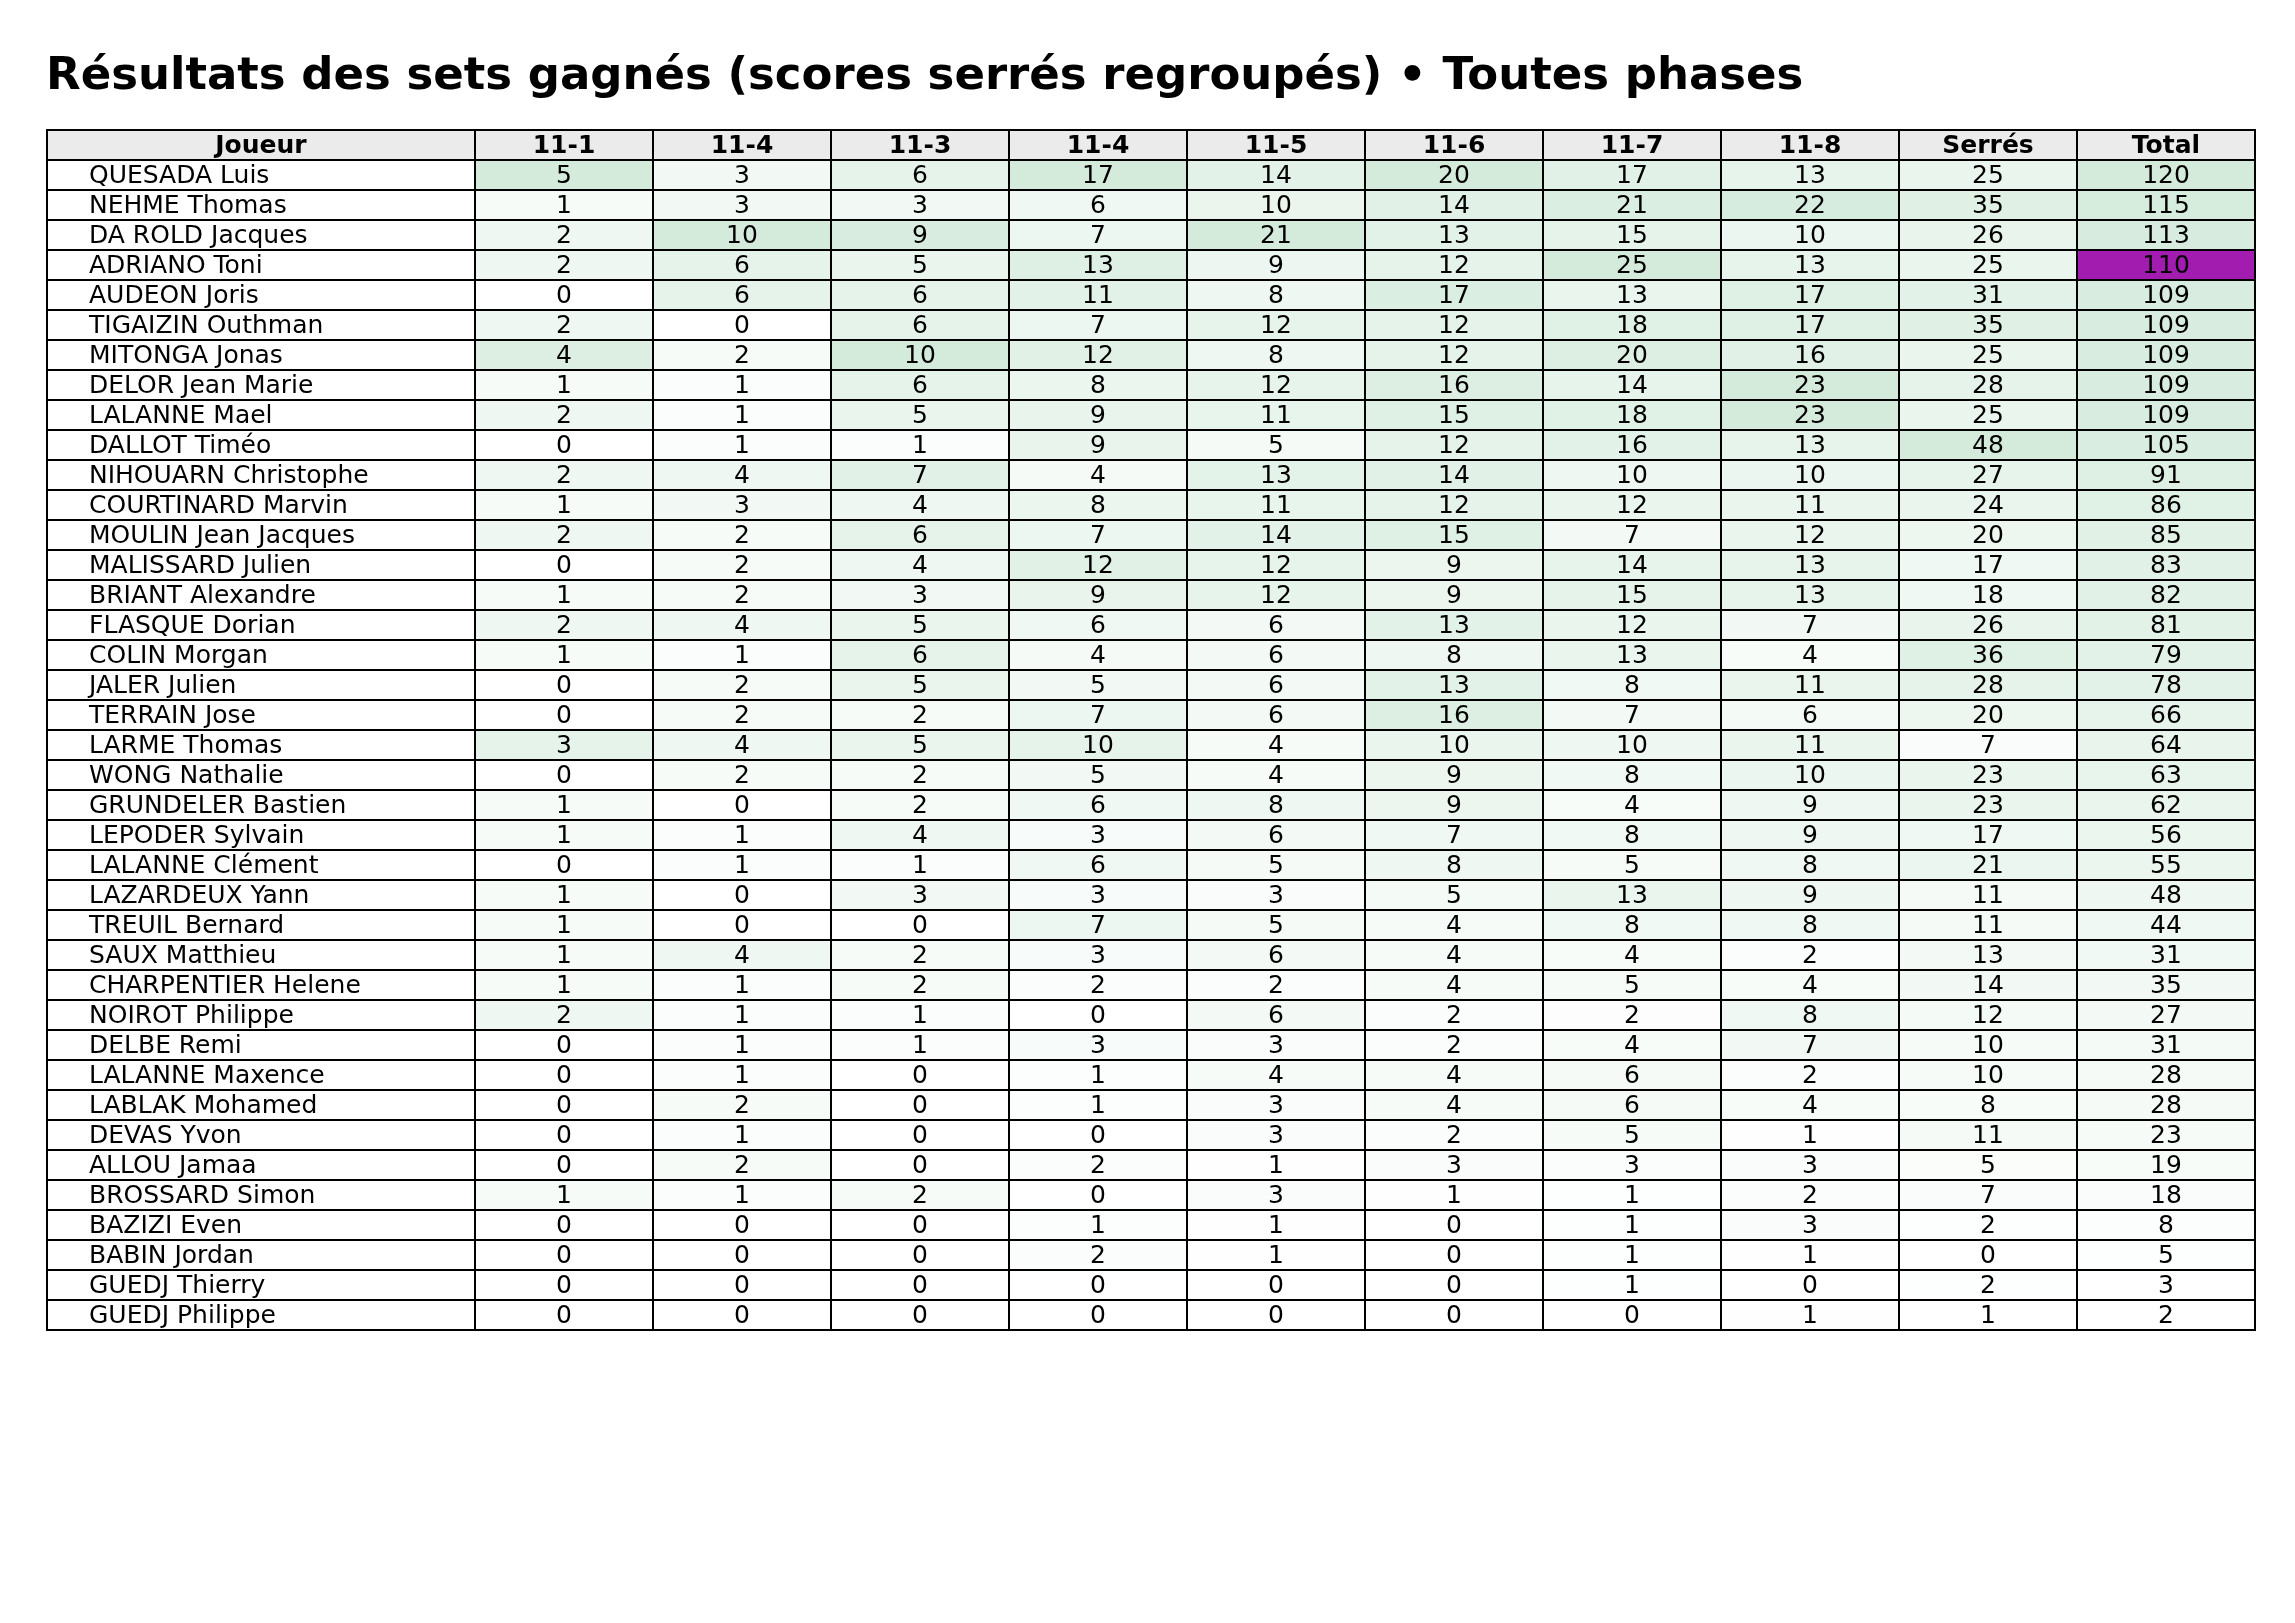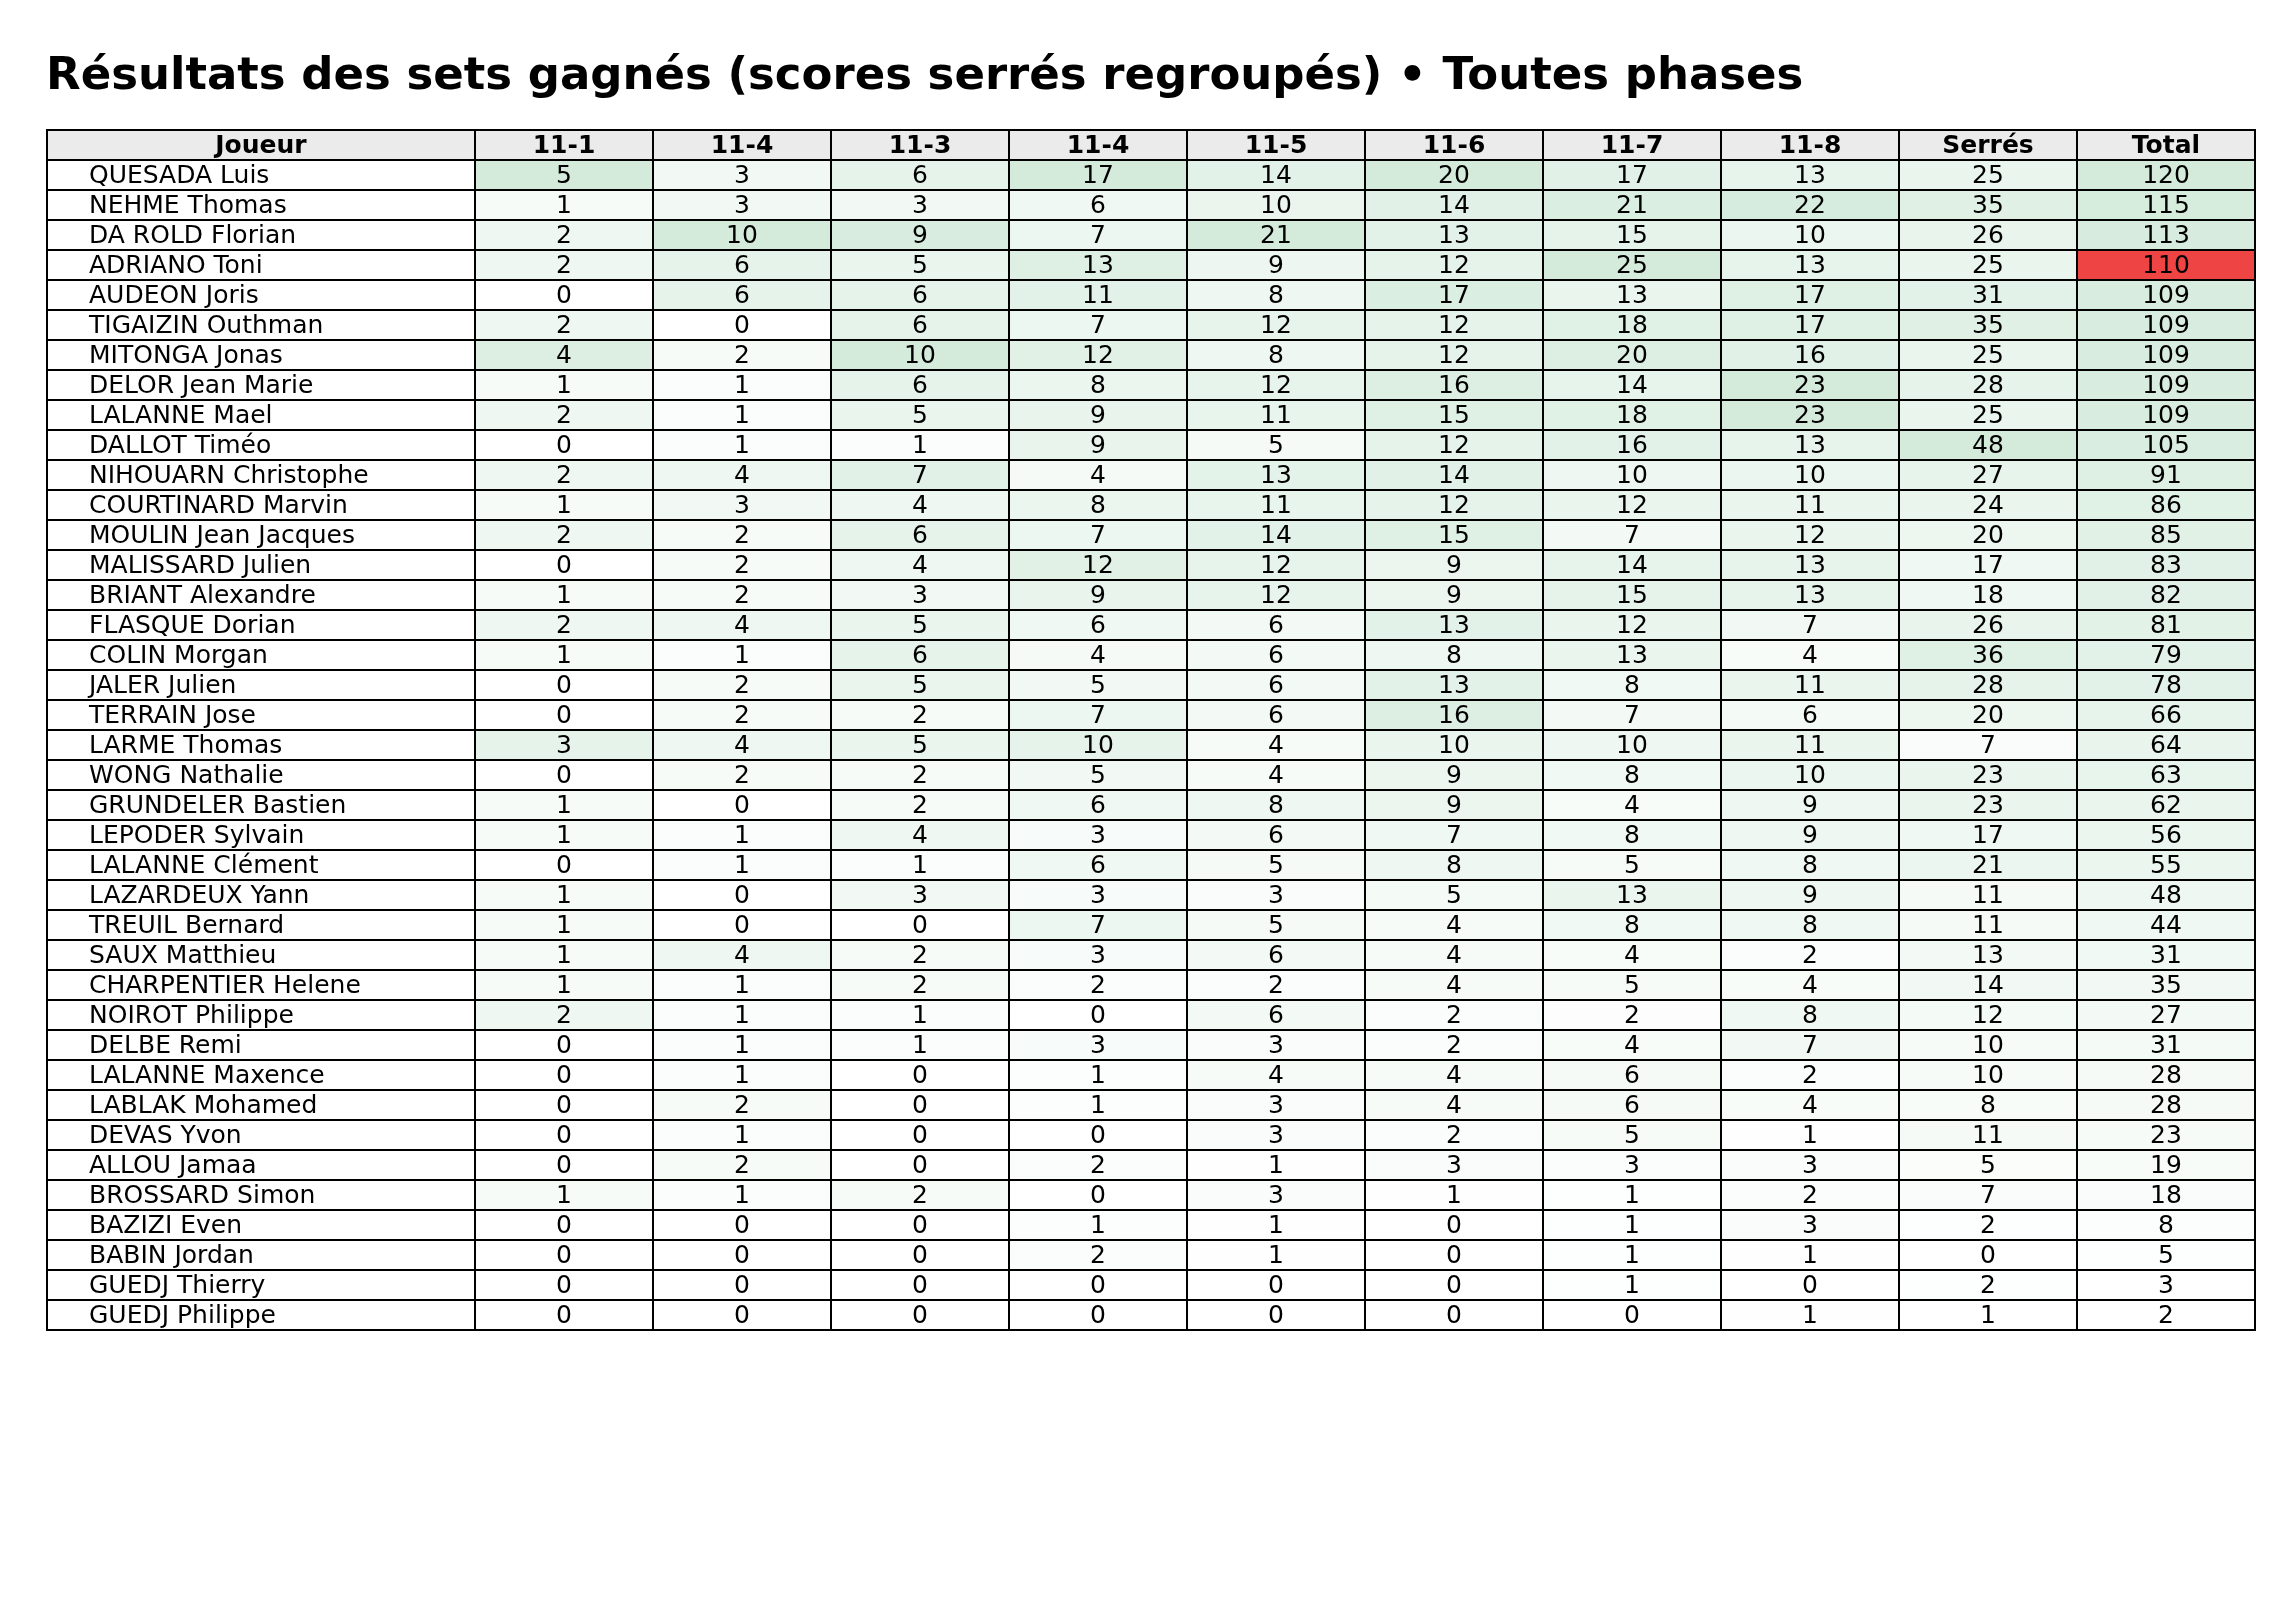--- a/index.html
+++ b/index.html
@@ -72,21 +72,21 @@
         <td class="num" style="background: rgb(242, 249, 245);">3</td>
         <td class="num" style="background: rgb(240, 248, 243);">6</td>
         <td class="num" style="background: rgb(235, 245, 238);">10</td>
         <td class="num" style="background: rgb(225, 241, 231);">14</td>
         <td class="num" style="background: rgb(219, 238, 226);">21</td>
         <td class="num" style="background: rgb(214, 236, 222);">22</td>
         <td class="num" style="background: rgb(224, 240, 229);">35</td>
         <td class="num" style="background: rgb(214, 236, 221);">115</td>
       </tr>
       <tr>
-        <td class="name">DA ROLD Florian</td>
+        <td class="name">DA ROLD Jacques</td>
         <td class="num" style="background: rgb(238, 247, 241);">2</td>
         <td class="num" style="background: rgb(212, 235, 220);">10</td>
         <td class="num" style="background: rgb(216, 237, 224);">9</td>
         <td class="num" style="background: rgb(237, 247, 241);">7</td>
         <td class="num" style="background: rgb(212, 235, 220);">21</td>
         <td class="num" style="background: rgb(227, 242, 232);">13</td>
         <td class="num" style="background: rgb(229, 243, 234);">15</td>
         <td class="num" style="background: rgb(236, 246, 240);">10</td>
         <td class="num" style="background: rgb(232, 244, 236);">26</td>
         <td class="num" style="background: rgb(215, 236, 222);">113</td>
@@ -95,21 +95,21 @@
         <td class="name">ADRIANO Toni</td>
         <td class="num" style="background: rgb(238, 247, 241);">2</td>
         <td class="num" style="background: rgb(229, 243, 234);">6</td>
         <td class="num" style="background: rgb(234, 245, 238);">5</td>
         <td class="num" style="background: rgb(222, 240, 228);">13</td>
         <td class="num" style="background: rgb(237, 246, 240);">9</td>
         <td class="num" style="background: rgb(229, 243, 234);">12</td>
         <td class="num" style="background: rgb(212, 235, 220);">25</td>
         <td class="num" style="background: rgb(231, 244, 235);">13</td>
         <td class="num" style="background: rgb(233, 245, 237);">25</td>
-        <td class="num" style="background: #ef4444;">110</td>
+        <td class="num" style="background: #a21caf;">110</td>
       </tr>
       <tr>
         <td class="name">AUDEON Joris</td>
         <td class="num" style="background: rgb(255, 255, 255);">0</td>
         <td class="num" style="background: rgb(229, 243, 234);">6</td>
         <td class="num" style="background: rgb(229, 243, 234);">6</td>
         <td class="num" style="background: rgb(227, 242, 232);">11</td>
         <td class="num" style="background: rgb(239, 247, 242);">8</td>
         <td class="num" style="background: rgb(218, 238, 225);">17</td>
         <td class="num" style="background: rgb(233, 245, 237);">13</td>

